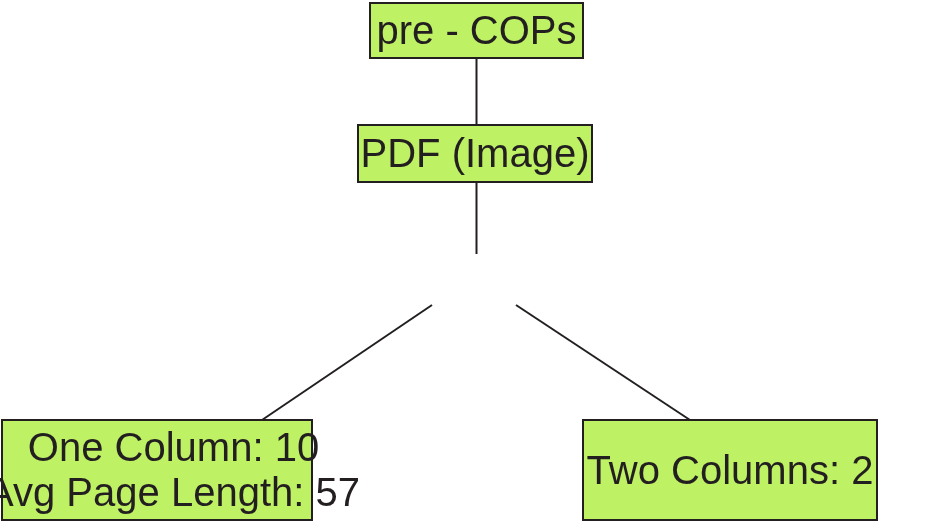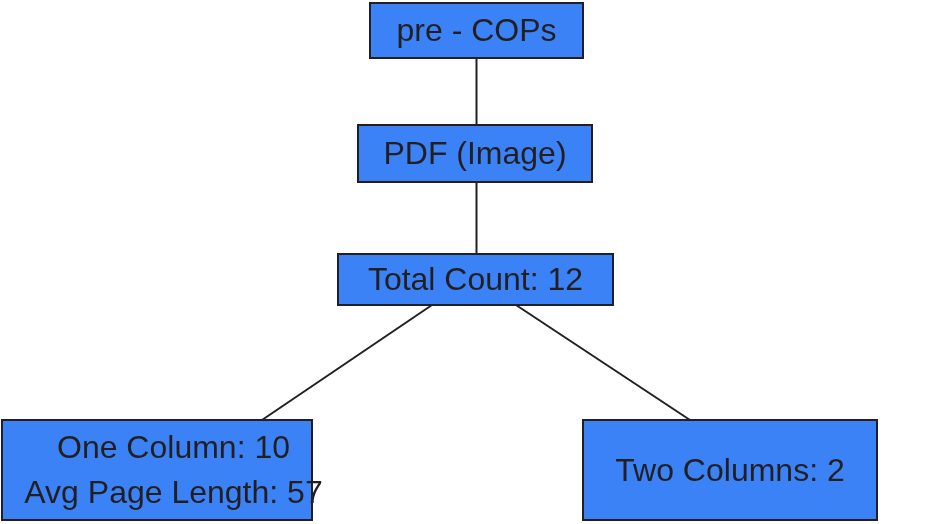--- a/index.html
+++ b/index.html
@@ -24,26 +24,26 @@
     height: 524px;
   }
   .connectors line {
     stroke: #231f20;
     stroke-width: 2;
   }
   .node {
     position: absolute;
     box-sizing: border-box;
     border: 2px solid #231f20;
-    background: #3b82f6;
+    background: #bef264;
     display: flex;
     flex-direction: column;
     align-items: center;
     justify-content: center;
-    font-size: 32px;
+    font-size: 40px;
     line-height: 45px;
     text-align: center;
     white-space: nowrap;
   }
   .node-root  { left: 369px; top: 2px;   width: 215px; height: 57px; }
   .node-pdf   { left: 357px; top: 124px; width: 236px; height: 59px; text-align: right; }
   .node-total { left: 337px; top: 253px; width: 277px; height: 53px; }
   .node-left  { left: 1px;   top: 419px; width: 312px; height: 102px; padding-left: 33px; }
   .node-right { left: 582px; top: 419px; width: 296px; height: 102px; }
 </style>
@@ -60,23 +60,20 @@
   </svg>
 
   <div class="node node-root">
     <span>pre - COPs</span>
   </div>
 
   <div class="node node-pdf">
     <span>PDF (Image)</span>
   </div>
 
-  <div class="node node-total">
-    <span>Total Count: 12</span>
-  </div>
 
   <div class="node node-left">
     <span>One Column: 10</span>
     <span>Avg Page Length: 57</span>
   </div>
 
   <div class="node node-right">
     <span>Two Columns: 2</span>
   </div>
 

